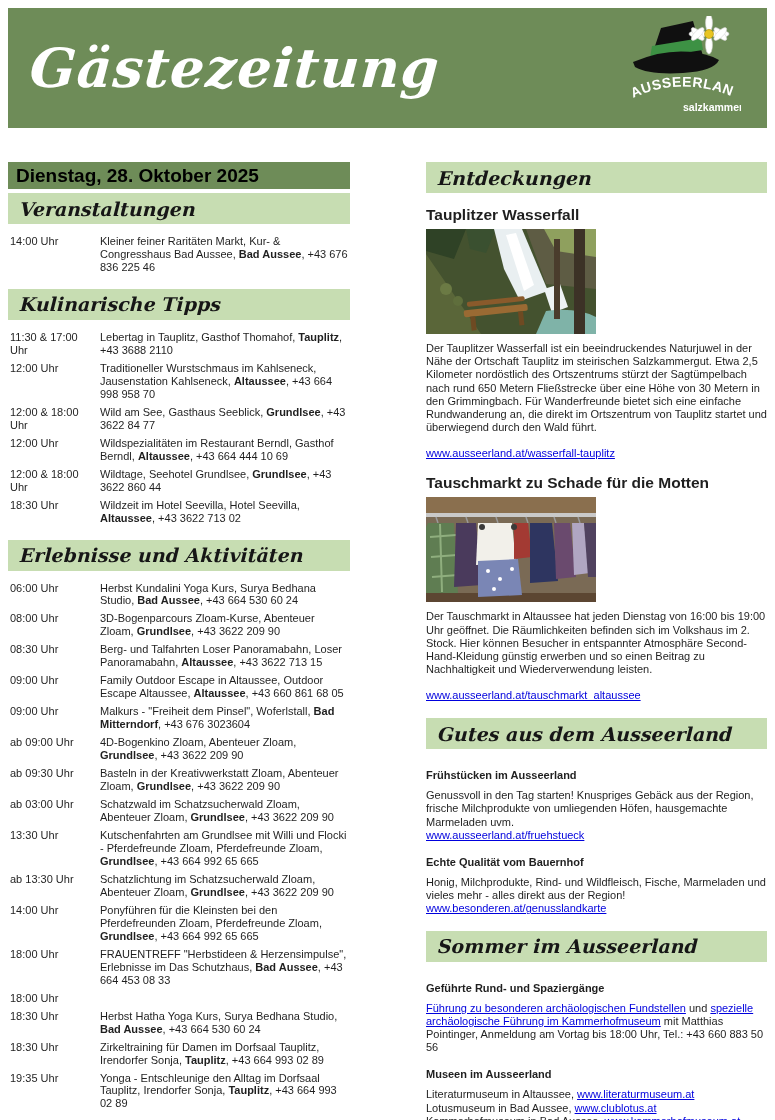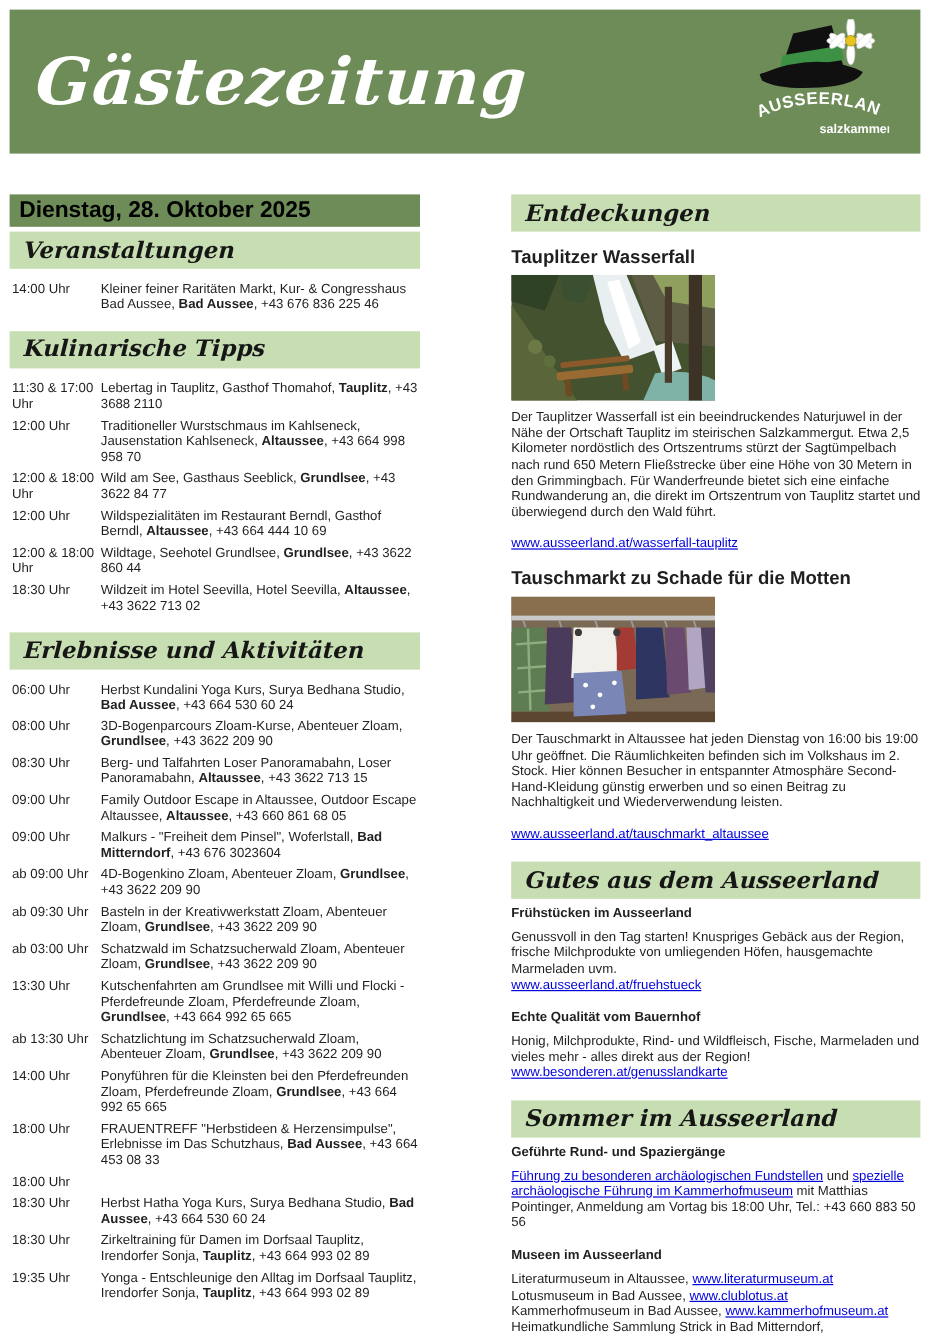--- a/index.html
+++ b/index.html
@@ -39,31 +39,31 @@
     background:var(--green-light);height:31px;margin-top:15px;
     display:flex;align-items:center;padding-left:12px;
   }
   #left-sections > .section-band:first-child{margin-top:4px;}
   .col-right > .section-band:first-child{margin-top:0;}
   .script{
     font-family:"DejaVu Serif", serif;font-style:italic;font-weight:bold;
     font-size:19px;color:#161616;transform:skewX(-3deg);
   }
   .event-list{margin:11px 0 2px 2px;}
-  .event-row{display:grid;grid-template-columns:70px 1fr;column-gap:4px;margin-bottom:5px;}
+  .event-row{display:grid;grid-template-columns:70px 1fr;column-gap:20px;margin-bottom:5px;}
   .event-time,.event-desc{font-size:11px;line-height:1.18;}
   .event-desc b{font-weight:bold;}
   
   .article-heading{font-size:15.5px;font-weight:bold;margin:13px 0 5px 0;}
   .article-figure{width:170px;height:105px;overflow:hidden;}
   .article-figure svg{display:block;}
   .body-text{font-size:11px;line-height:1.2;margin:8px 0 0 0;}
   .article-link{margin-top:9px;}
   a.link{color:var(--link);text-decoration:underline;font-size:11px;cursor:pointer;}
-  .block-heading{font-size:11px;font-weight:bold;margin-top:6px;}
+  .block-heading{font-size:11px;font-weight:bold;margin-top:20px;}
   .block-heading:first-of-type{margin-top:16px;}
   .body-text + .block-heading{margin-top:14px;}
 </style>
 </head>
 <body>
 
 <div class="page">
 
   <header class="masthead">
     <div class="masthead-title">Gästezeitung</div>

